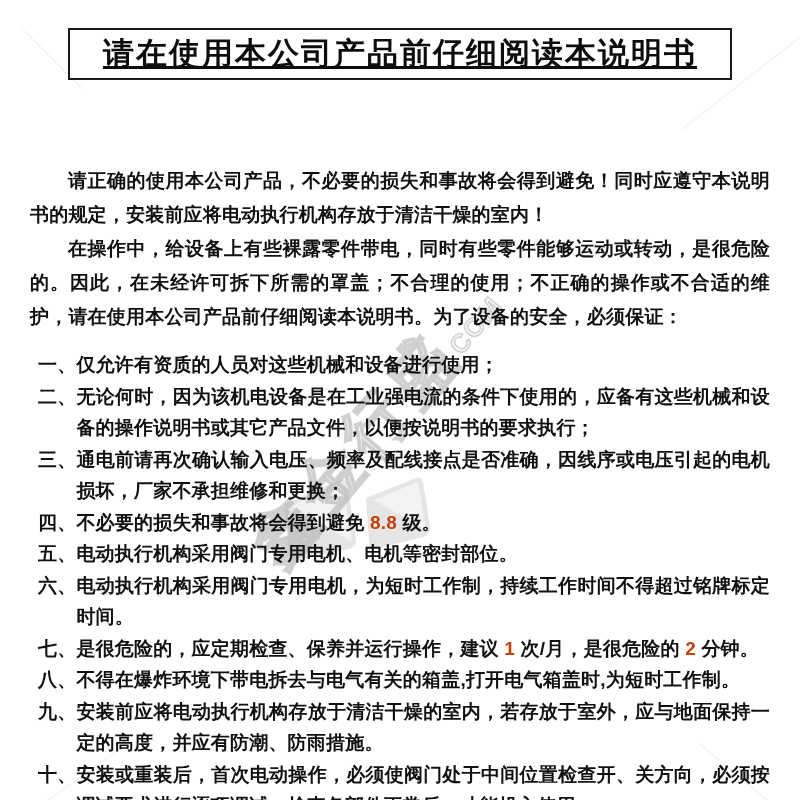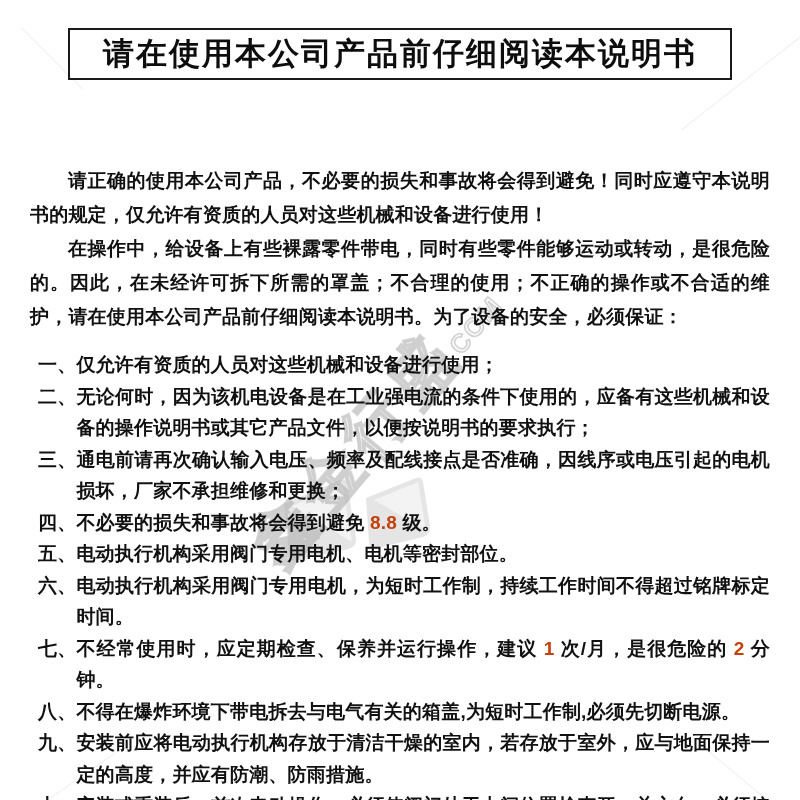--- a/index.html
+++ b/index.html
@@ -70,20 +70,21 @@
     justify-content: center;
   }
   .title-box h1 {
     margin: 0;
     font-family: "Liberation Serif", serif;
     font-weight: 700;
     font-size: 31px;
     letter-spacing: 2px;
     color: #0d0d0d;
     white-space: nowrap;
+    text-decoration: underline;
   }
   .body-text {
     margin: 84px 30px 0 30px;
   }
   .para {
     margin: 0;
     font-size: 19px;
     font-weight: 700;
     line-height: 34px;
     text-align: justify;
@@ -138,21 +139,21 @@
     </div>
   </div>
 
   <div class="content">
 
     <div class="title-box">
       <h1>请在使用本公司产品前仔细阅读本说明书</h1>
     </div>
 
     <div class="body-text">
-      <p class="para">请正确的使用本公司产品，不必要的损失和事故将会得到避免！同时应遵守本说明书的规定，仅允许有资质的人员对这些机械和设备进行使用！</p>
+      <p class="para">请正确的使用本公司产品，不必要的损失和事故将会得到避免！同时应遵守本说明书的规定，安装前应将电动执行机构存放于清洁干燥的室内！</p>
       <p class="para">在操作中，给设备上有些裸露零件带电，同时有些零件能够运动或转动，是很危险的。因此，在未经许可拆下所需的罩盖；不合理的使用；不正确的操作或不合适的维护，请在使用本公司产品前仔细阅读本说明书。为了设备的安全，必须保证：</p>
 
       <ol class="safety-list">
   <li>
     <span class="li-num">一、</span>
     <span class="li-text"><span>仅允许有资质的人员对这些机械和设备进行使用；</span></span>
   </li>
 
   <li>
     <span class="li-num">二、</span>
@@ -174,26 +175,26 @@
     <span class="li-text"><span>电动执行机构采用阀门专用电机、电机等密封部位。</span></span>
   </li>
 
   <li>
     <span class="li-num">六、</span>
     <span class="li-text"><span>电动执行机构采用阀门专用电机，为短时工作制，持续工作时间不得超过铭牌标定时间。</span></span>
   </li>
 
   <li>
     <span class="li-num">七、</span>
-    <span class="li-text"><span>不经常使用时，应定期检查、保养并运行操作，建议 </span><span class="blue">1</span><span> 次/月，是很危险的 </span><span class="blue">2</span><span> 分钟。</span></span>
+    <span class="li-text"><span>是很危险的，应定期检查、保养并运行操作，建议 </span><span class="blue">1</span><span> 次/月，是很危险的 </span><span class="blue">2</span><span> 分钟。</span></span>
   </li>
 
   <li>
     <span class="li-num">八、</span>
-    <span class="li-text"><span>不得在爆炸环境下带电拆去与电气有关的箱盖,为短时工作制,必须先切断电源。</span></span>
+    <span class="li-text"><span>不得在爆炸环境下带电拆去与电气有关的箱盖,打开电气箱盖时,为短时工作制。</span></span>
   </li>
 
   <li>
     <span class="li-num">九、</span>
     <span class="li-text"><span>安装前应将电动执行机构存放于清洁干燥的室内，若存放于室外，应与地面保持一定的高度，并应有防潮、防雨措施。</span></span>
   </li>
 
   <li>
     <span class="li-num">十、</span>
     <span class="li-text"><span>安装或重装后，首次电动操作，必须使阀门处于中间位置检查开、关方向，必须按调试要求进行逐项调试，检查各部件正常后，才能投入使用。</span></span>

